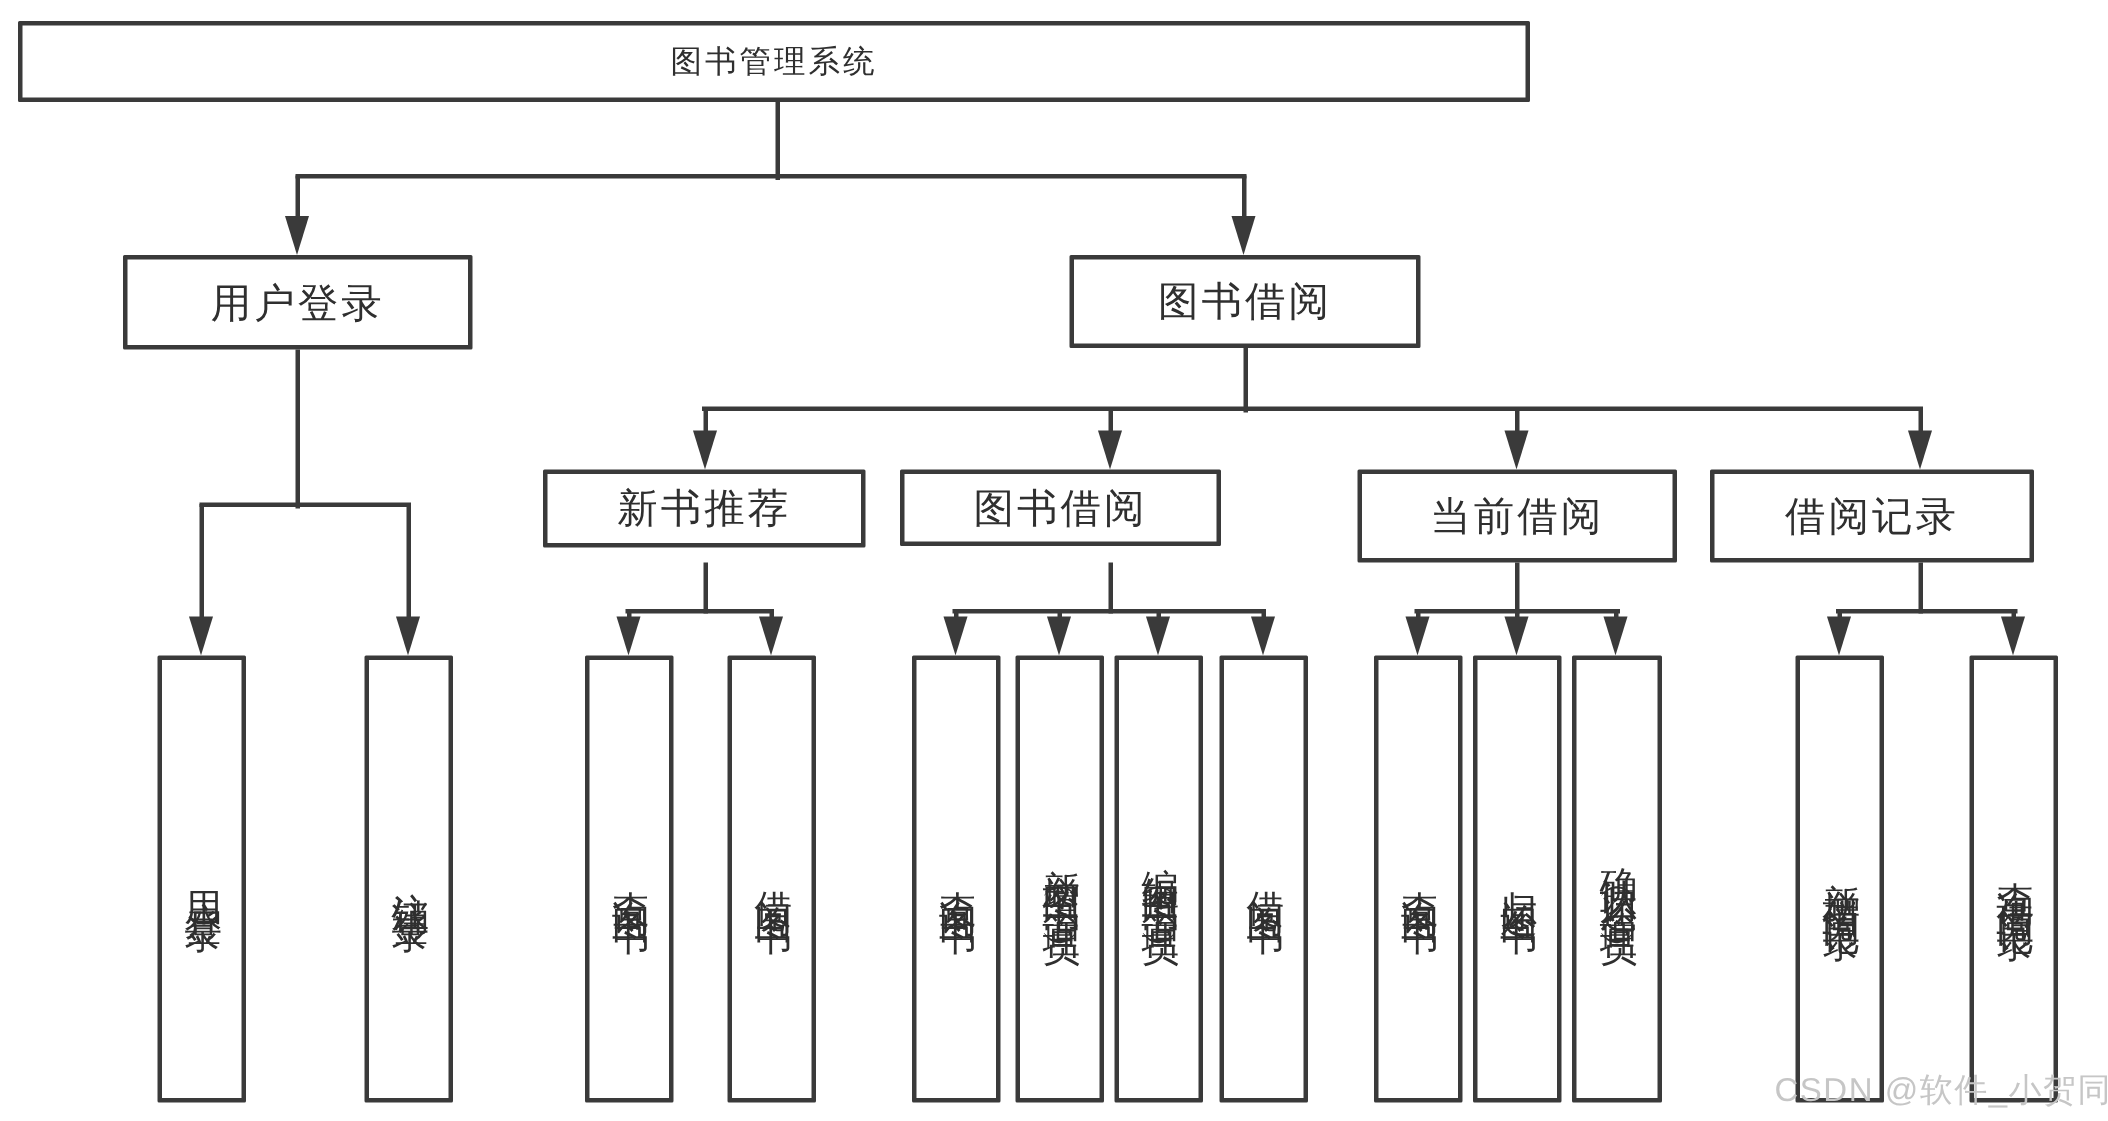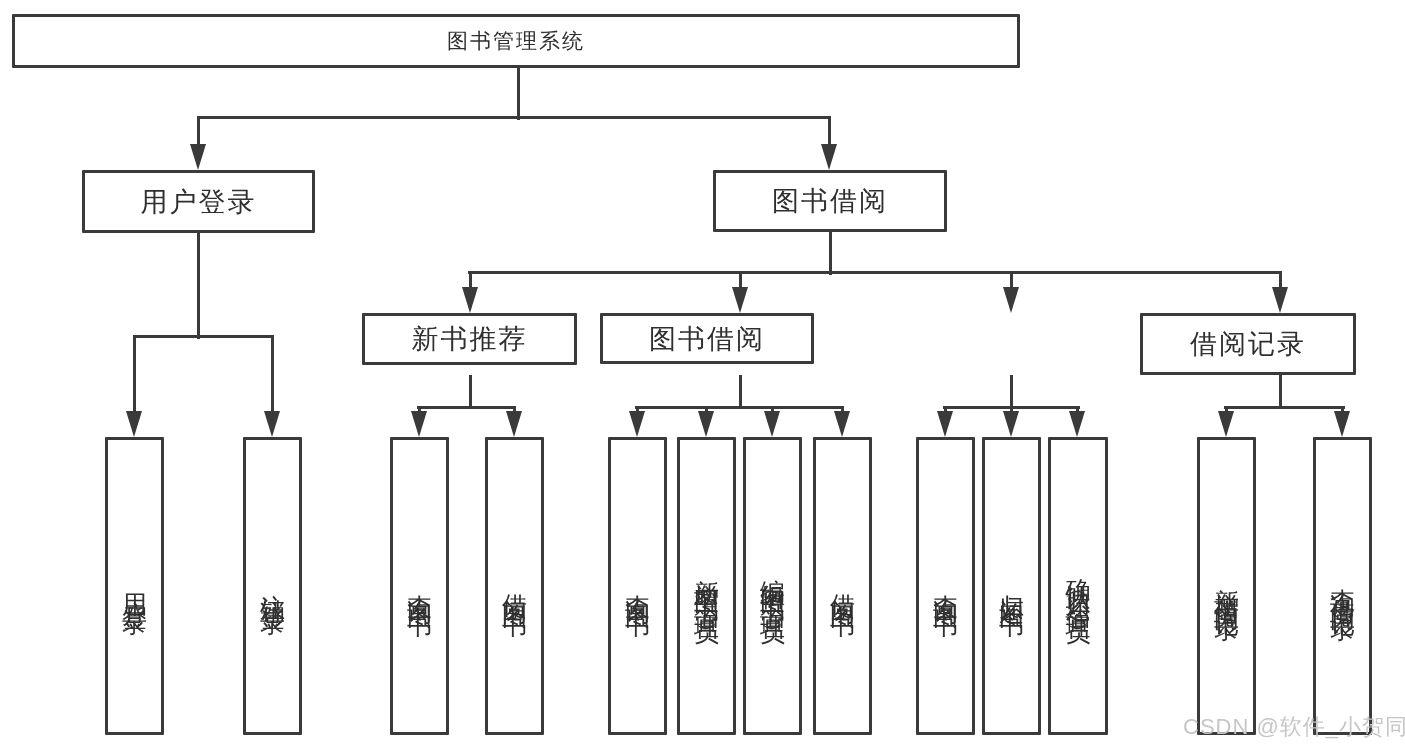--- a/index.html
+++ b/index.html
@@ -70,20 +70,23 @@
   </div>
   <div class="node h" style="left:713px;top:170px;width:234px;height:62px">
     <span class="lbl">图书借阅</span>
   </div>
 
   <div class="node h" style="left:362px;top:313px;width:215px;height:52px">
     <span class="lbl">新书推荐</span>
   </div>
   <div class="node h" style="left:600px;top:313px;width:214px;height:51px">
     <span class="lbl">图书借阅</span>
+  </div>
+  <div class="node h" style="left:905px;top:313px;width:213px;height:62px">
+    <span class="lbl">当前借阅</span>
   </div>
   <div class="node h" style="left:1140px;top:313px;width:216px;height:62px">
     <span class="lbl">借阅记录</span>
   </div>
 
   <div class="node v" style="left:105px;top:437px;width:59px;height:298px">
     <span class="lbl">用户登录</span>
   </div>
   <div class="node v" style="left:243px;top:437px;width:59px;height:298px">
     <span class="lbl">注销登录</span>

